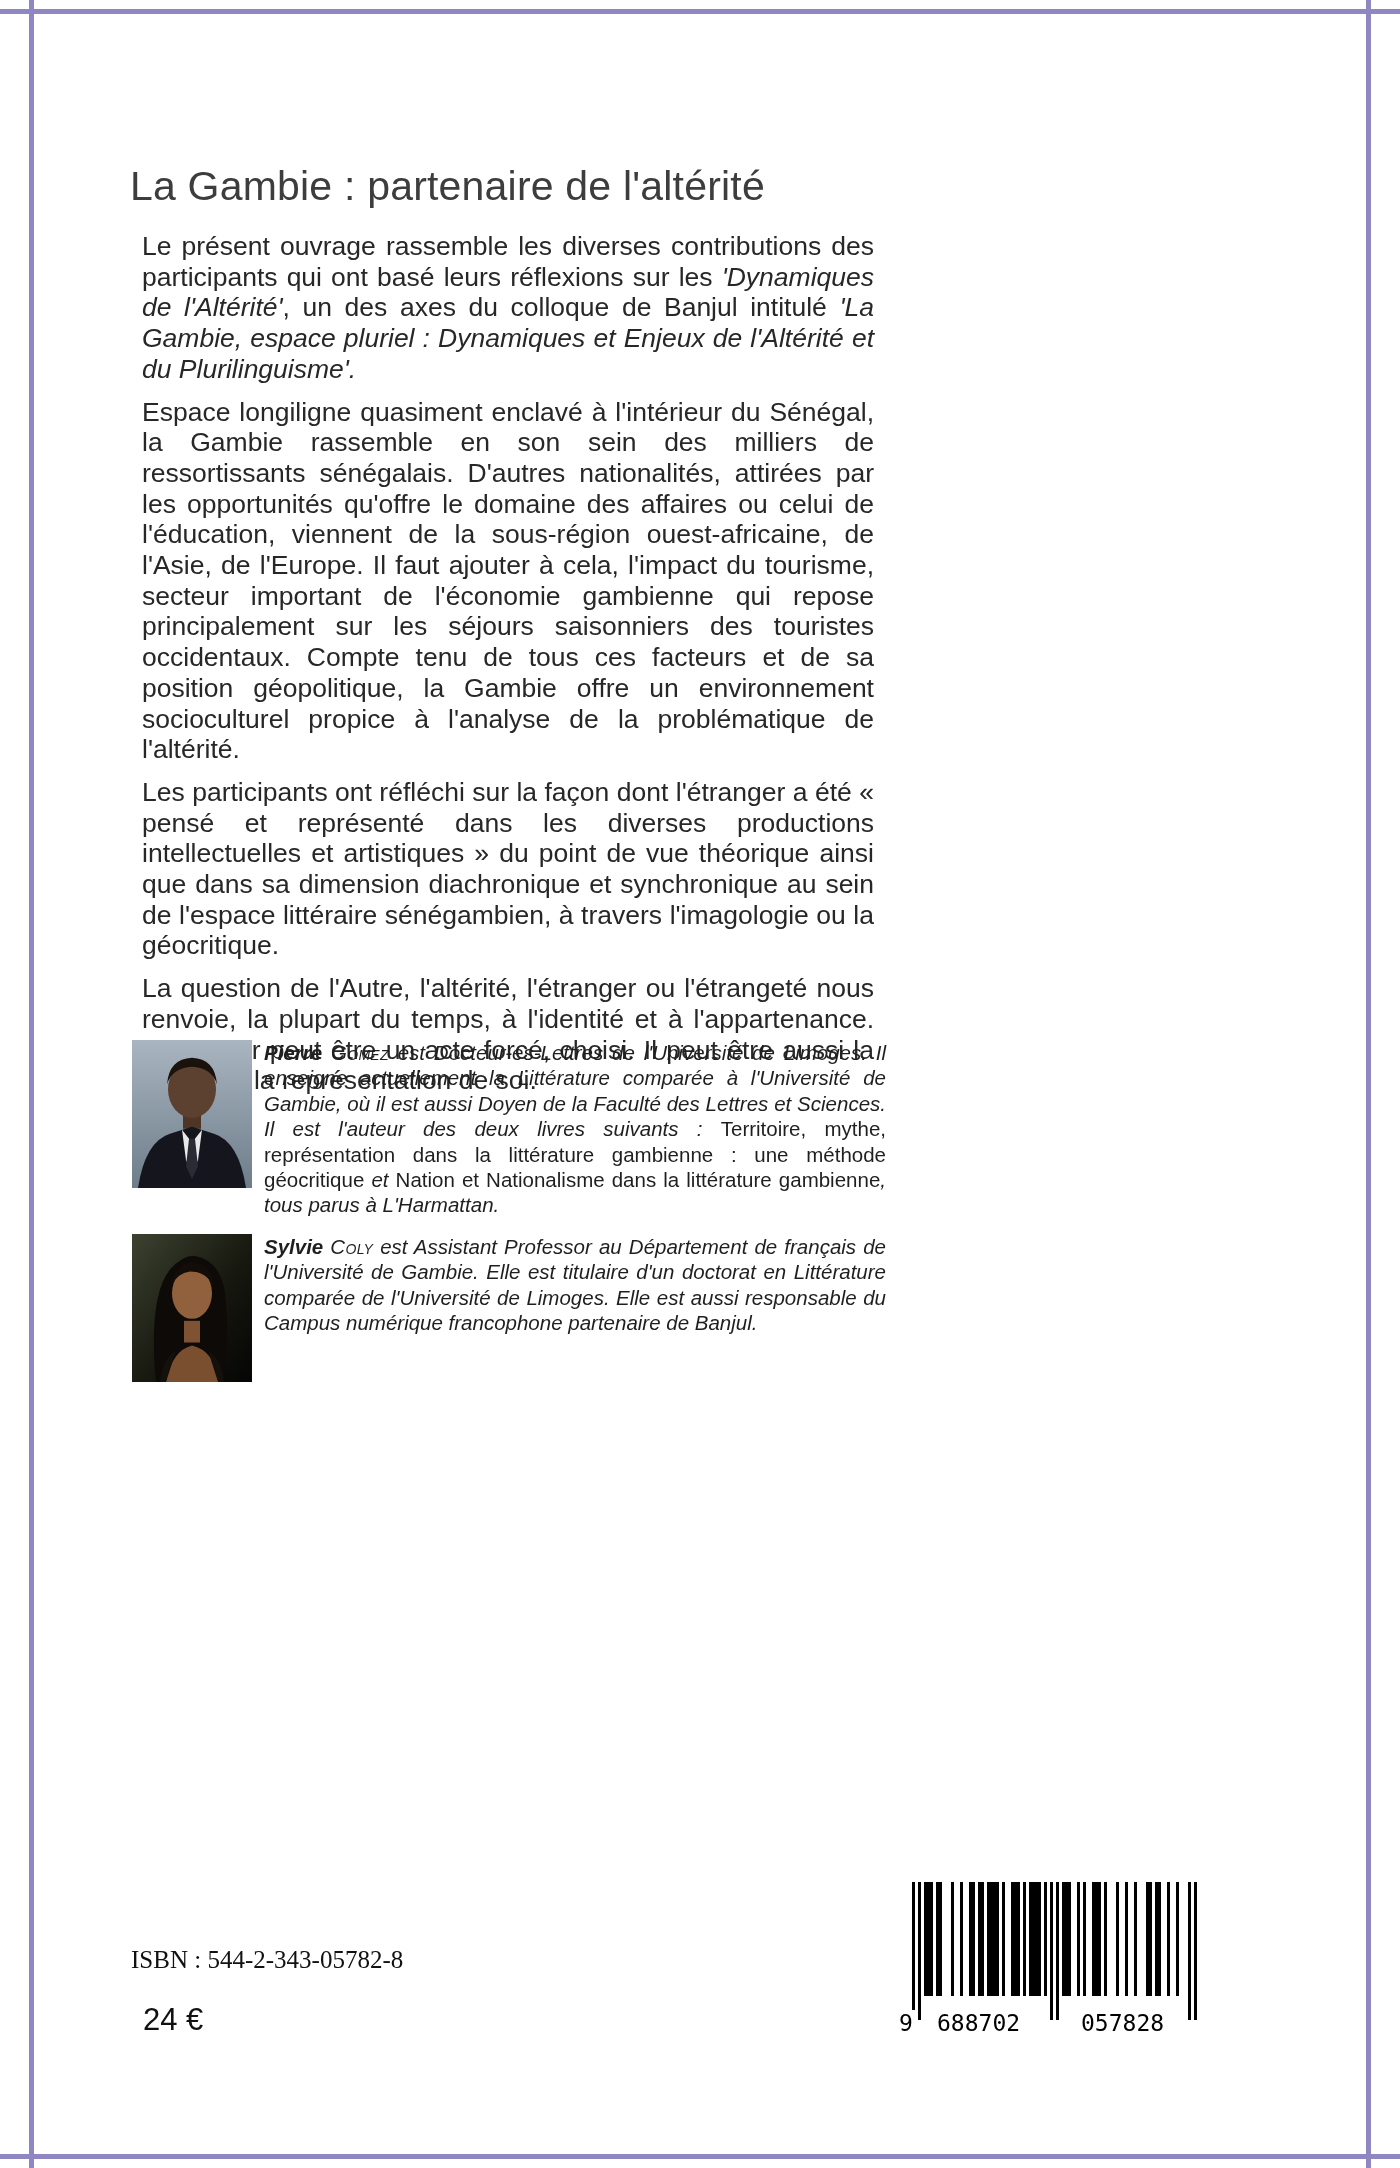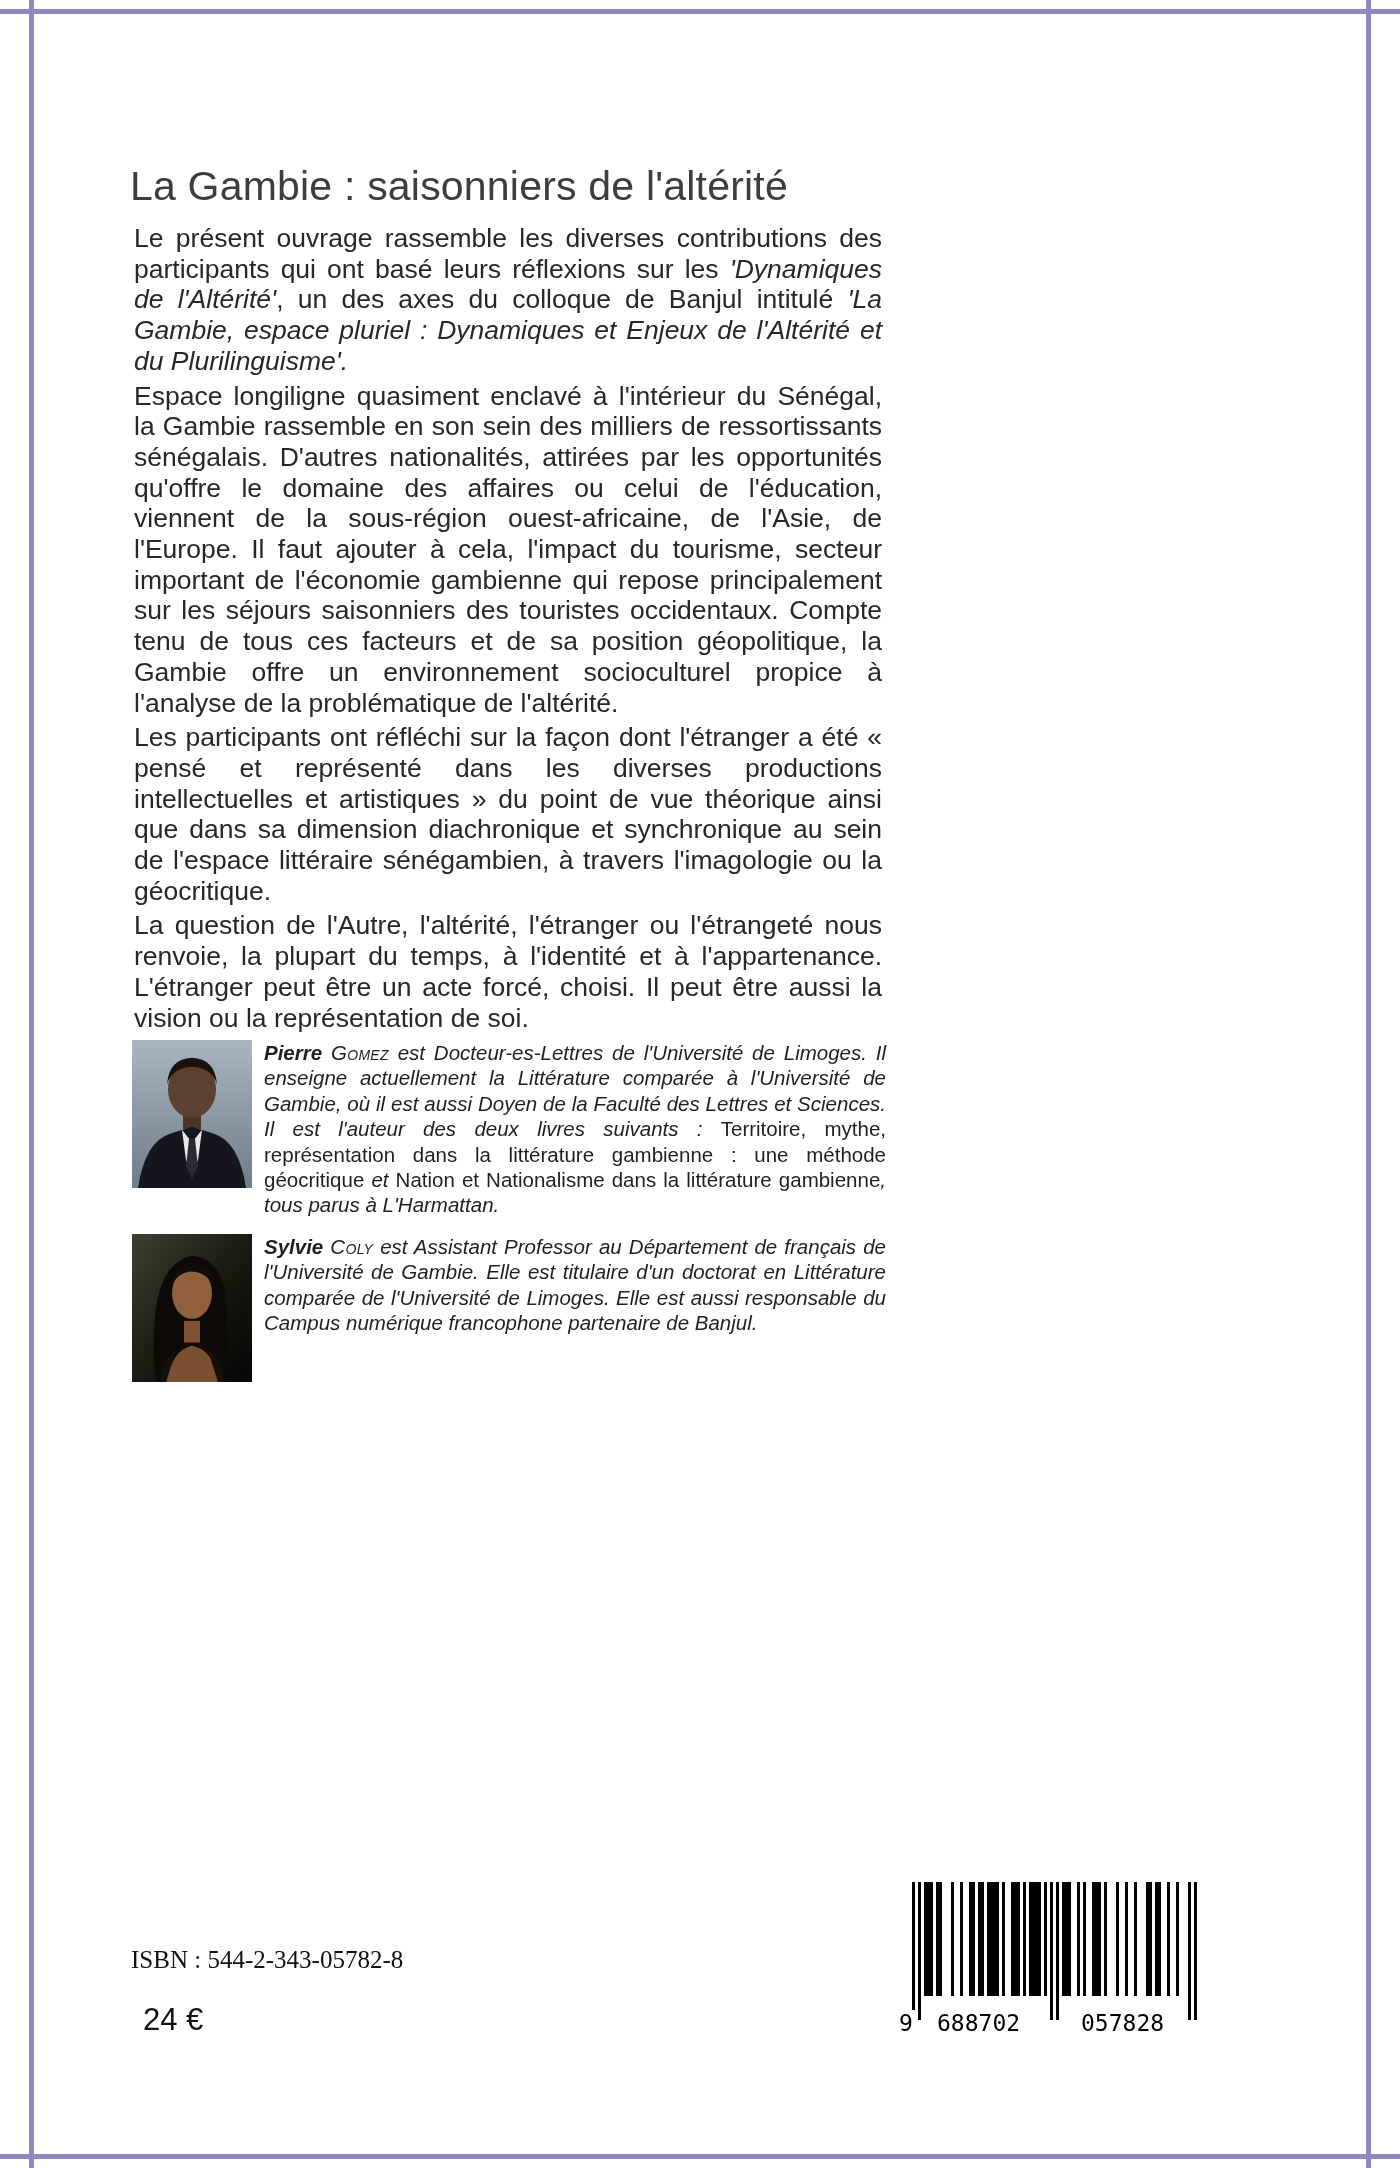--- a/index.html
+++ b/index.html
@@ -16,21 +16,21 @@
   .fl{left:29px}.fr{right:29px}.ft{top:9px}.fb{bottom:9px}
 
   .title{
     position:absolute;left:130px;top:136px;width:900px;
     font-size:41px;font-weight:400;color:#3d3d3d;letter-spacing:.2px;
   }
   .body-text{
     position:absolute;left:130px;top:219px;width:756px;
     font-size:26.5px;line-height:30.7px;color:#272727;text-align:justify;
   }
-  .para{margin:4px;padding:0}
+  .para{margin:12px;padding:0}
   .seg-n{font-style:normal}
   .seg-i{font-style:italic}
   .seg-r{font-style:normal}
   .seg-bi{font-style:italic;font-weight:bold}
   .seg-sc{font-style:italic;font-weight:normal;font-variant:small-caps;letter-spacing:.3px}
 
   .authors{position:absolute;left:132px;top:1040px;width:754px}
   .author-row{display:flex;gap:12px;margin-bottom:16px;align-items:flex-start}
   .photo{width:120px;height:148px;flex:0 0 auto;overflow:hidden;background:#777}
   .photo svg{display:block;width:100%;height:100%}
@@ -57,21 +57,21 @@
   .ed2{left:182px}
 </style>
 </head>
 <body style="--frame: #8e87c2;">
 
 <div class="frame-h ft"></div>
 <div class="frame-h fb"></div>
 <div class="frame-v fl"></div>
 <div class="frame-v fr"></div>
 
-<h1 class="title">La Gambie : saisonniers de l'altérité</h1>
+<h1 class="title">La Gambie : partenaire de l'altérité</h1>
 
 <div class="body-text">
   <p class="para"><span class="seg-n">Le présent ouvrage rassemble les diverses contributions des participants qui ont basé leurs réflexions sur les </span><span class="seg-i">'Dynamiques de l'Altérité'</span><span class="seg-n">, un des axes du colloque de Banjul intitulé </span><span class="seg-i">'La Gambie, espace pluriel : Dynamiques et Enjeux de l'Altérité et du Plurilinguisme'.</span></p>
   <p class="para"><span class="seg-n">Espace longiligne quasiment enclavé à l'intérieur du Sénégal, la Gambie rassemble en son sein des milliers de ressortissants sénégalais. D'autres nationalités, attirées par les opportunités qu'offre le domaine des affaires ou celui de l'éducation, viennent de la sous-région ouest-africaine, de l'Asie, de l'Europe. Il faut ajouter à cela, l'impact du tourisme, secteur important de l'économie gambienne qui repose principalement sur les séjours saisonniers des touristes occidentaux. Compte tenu de tous ces facteurs et de sa position géopolitique, la Gambie offre un environnement socioculturel propice à l'analyse de la problématique de l'altérité.</span></p>
   <p class="para"><span class="seg-n">Les participants ont réfléchi sur la façon dont l'étranger a été « pensé et représenté dans les diverses productions intellectuelles et artistiques » du point de vue théorique ainsi que dans sa dimension diachronique et synchronique au sein de l'espace littéraire sénégambien, à travers l'imagologie ou la géocritique.</span></p>
   <p class="para"><span class="seg-n">La question de l'Autre, l'altérité, l'étranger ou l'étrangeté nous renvoie, la plupart du temps, à l'identité et à l'appartenance. L'étranger peut être un acte forcé, choisi. Il peut être aussi la vision ou la représentation de soi.</span></p>
 </div>
 
 <div class="authors">
   <div class="author-row">

